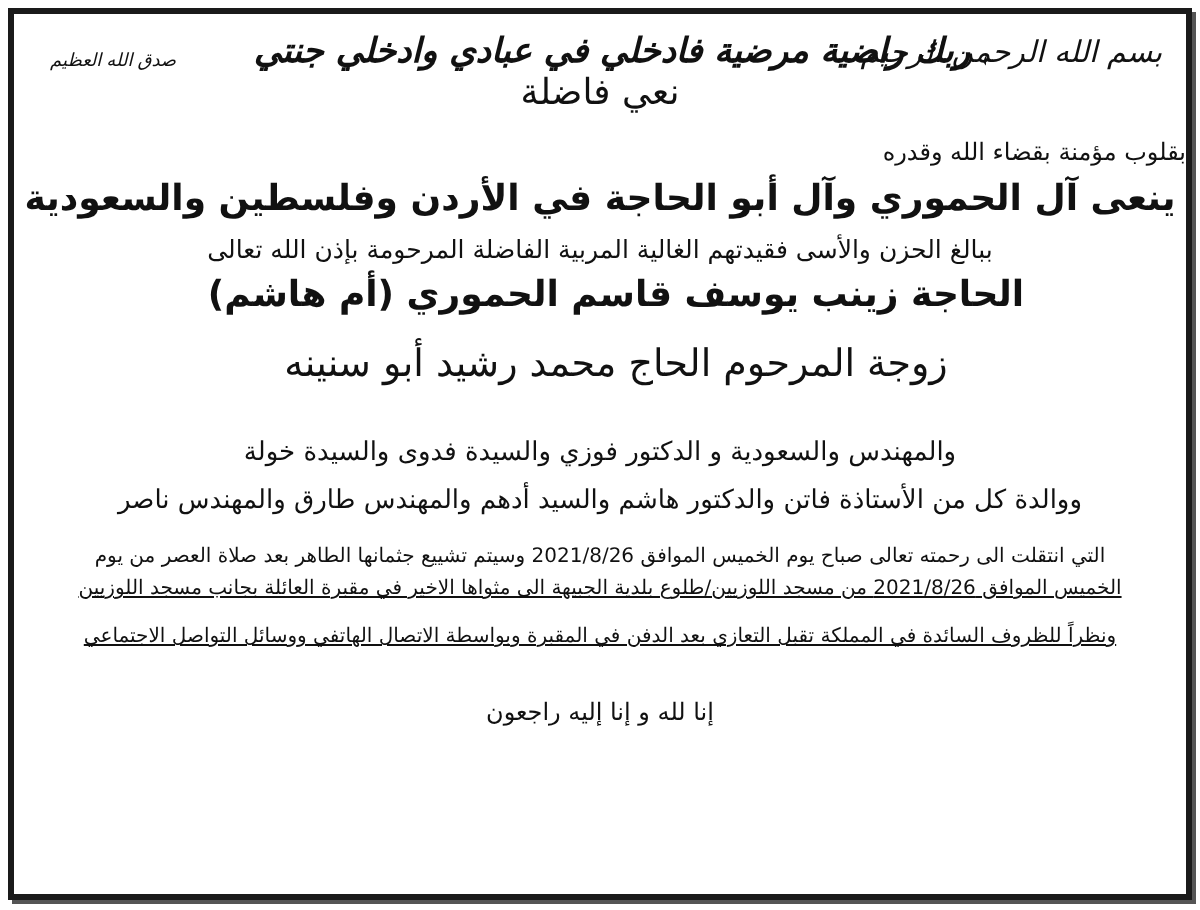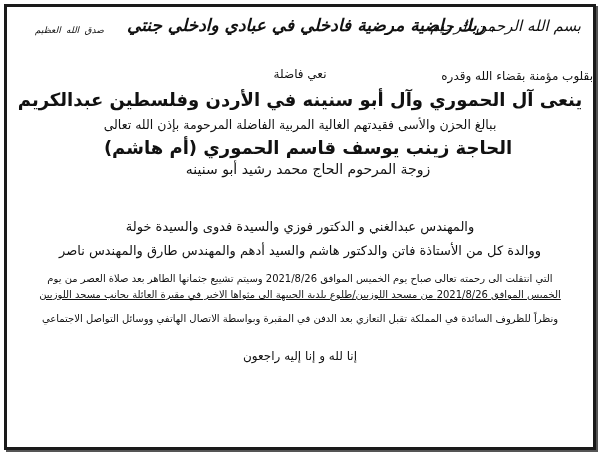--- a/index.html
+++ b/index.html
@@ -6,52 +6,52 @@
   body { width:600px; height:455px; position:relative; overflow:hidden;
          font-family:"DejaVu Sans", sans-serif; color:#111; }
   .frame { position:absolute; left:4px; top:4px; width:586px; height:440px;
            border:3px solid #1a1a1a; box-shadow: 2px 2px 0 #555; background:#fff; }
   .header { position:absolute; left:0; right:0; top:4px; height:36px; }
   .basmala { position:absolute; right:12px; top:6px; font-family:"DejaVu Serif", serif;
              font-size:15px; font-style:italic; letter-spacing:-0.5px; }
   .verse { position:absolute; left:120px; right:100px; top:4px; text-align:center;
            font-family:"DejaVu Serif", serif; font-size:17px; font-weight:bold;
            font-style:italic; letter-spacing:-1px; white-space:nowrap; overflow:hidden; }
-  .sadaq { position:absolute; left:28px; top:14px; font-family:Liberation Mono, monospace;
+  .sadaq { position:absolute; left:18px; top:14px; font-family:Liberation Sans, sans-serif;
            font-size:9px; font-style:italic; }
   .line { position:absolute; left:0; right:0; text-align:center; direction:rtl; white-space:nowrap; }
-  .l-noa { top:60px; font-size:12px; }
+  .l-noa { top:29px; font-size:18px; }
   .l-qulub { top:62px; font-size:12px;text-align:right; }
   .l-yanaa { top:82px; font-size:18px; font-weight:bold; }
   .l-bibaligh { top:110px; font-size:12.5px; }
   .l-name { top:130px; font-size:18px; font-weight:bold;padding-left:16px; }
-  .l-wife { top:154px; font-size:14px;padding-left:16px; }
+  .l-wife { top:164px; font-size:19px;padding-left:16px; }
   .l-sister { top:186px; font-size:13px; }
   .l-eng { top:212px; font-size:13px; }
   .l-mother { top:236px; font-size:13px; }
   .l-details1 { top:266px; font-size:10px; }
   .l-details2 { top:282px; font-size:10px;text-decoration:underline; }
-  .l-notice { top:306px; font-size:10px; }
+  .l-notice { top:306px; font-size:10px; text-decoration:underline; }
   .l-closing { top:342px; font-size:12px; }
 </style>
 </head>
 <body>
 
 <div class="frame">
   <div class="header">
     <div class="basmala">بسم الله الرحمن الرحيم</div>
     <div class="verse">يا أيتها النفس المطمئنة ارجعي إلى ربك راضية مرضية فادخلي في عبادي وادخلي جنتي</div>
     <div class="sadaq">صدق الله العظيم</div>
   </div>
 
   <div class="line l-noa">نعي فاضلة</div>
   <div class="line l-qulub">بقلوب مؤمنة بقضاء الله وقدره</div>
-  <div class="line l-yanaa">ينعى آل الحموري وآل أبو سنينه في الأردن وفلسطين عبدالكريم</div>
+  <div class="line l-yanaa">ينعى آل الحموري وآل أبو الحاجة في الأردن وفلسطين والسعودية</div>
   <div class="line l-bibaligh">ببالغ الحزن والأسى فقيدتهم الغالية المربية الفاضلة المرحومة بإذن الله تعالى</div>
   <div class="line l-name">الحاجة زينب يوسف قاسم الحموري (أم هاشم)</div>
   <div class="line l-wife">زوجة المرحوم الحاج محمد رشيد أبو سنينه</div>
-  <div class="line l-eng">والمهندس عبدالغني و الدكتور فوزي والسيدة فدوى والسيدة خولة</div>
+  <div class="line l-eng">والمهندس والسعودية و الدكتور فوزي والسيدة فدوى والسيدة خولة</div>
   <div class="line l-mother">ووالدة كل من الأستاذة فاتن والدكتور هاشم والسيد أدهم والمهندس طارق والمهندس ناصر</div>
   <div class="line l-details1">التي انتقلت الى رحمته تعالى صباح يوم الخميس الموافق 2021/8/26 وسيتم تشييع جثمانها الطاهر بعد صلاة العصر من يوم</div>
   <div class="line l-details2">الخميس الموافق 2021/8/26 من مسجد اللوزيين/طلوع بلدية الجبيهة الى مثواها الاخير في مقبرة العائلة بجانب مسجد اللوزيين</div>
   <div class="line l-notice">ونظراً للظروف السائدة في المملكة تقبل التعازي بعد الدفن في المقبرة وبواسطة الاتصال الهاتفي ووسائل التواصل الاجتماعي</div>
   <div class="line l-closing">إنا لله و إنا إليه راجعون</div>
 </div>
 
 </body></html>

